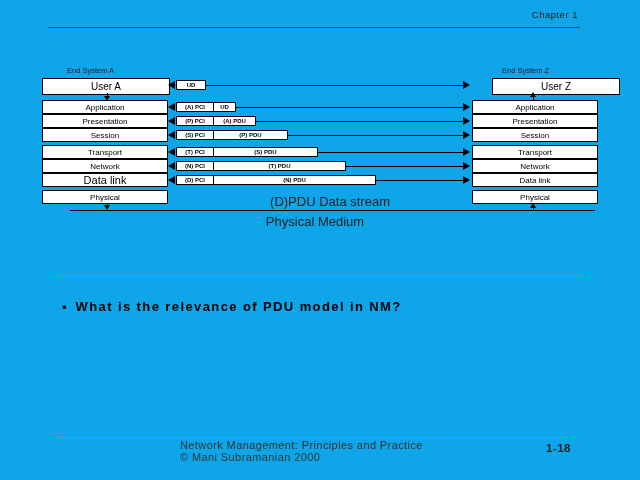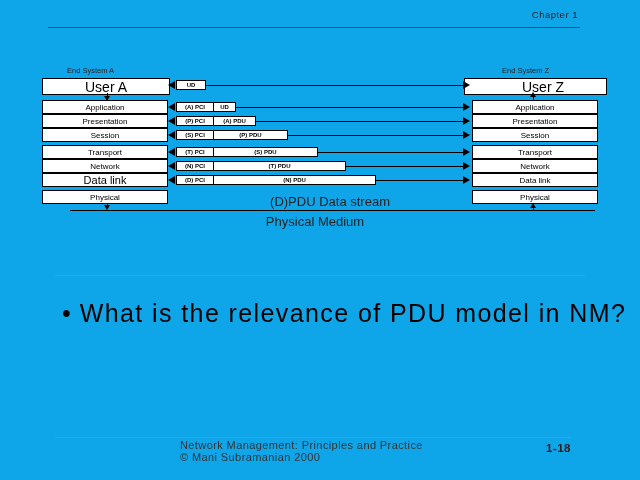--- a/index.html
+++ b/index.html
@@ -10,23 +10,23 @@
   .abs{position:absolute;}
   
   .chapter{top:9px;right:62px;font-size:9.5px;color:#222;letter-spacing:.5px;}
   .header-rule{top:27px;left:48px;width:532px;height:1px;background:#444;}
   .title{top:29px;left:56px;font-size:30px;font-weight:bold;letter-spacing:3px;white-space:nowrap;}
   
   .es-label{font-size:7.5px;color:#222;white-space:nowrap;}
   .esa{top:66px;left:67px;}
   .esz{top:66px;left:502px;}
   .userbox{top:78px;width:126px;height:15px;border:1px solid #000;background:#fff;
-    display:flex;align-items:center;justify-content:center;font-size:14px;}
+    display:flex;align-items:center;justify-content:center;font-size:10px;}
   .user-a{left:42px;}
-  .user-z{left:464px;padding-left:15px;}
+  .user-z{left:492px;}
   .layer-row{position:absolute;width:126px;height:14px;border:1px solid #000;background:#fff;
     display:flex;align-items:center;justify-content:center;font-size:8px;box-sizing:border-box;white-space:nowrap;}
   .layer-row.big{font-size:11px;}
   
   .pdu-box{position:absolute;height:10px;border:1px solid #000;background:#fff;display:flex;box-sizing:border-box;}
   .pdu-cell{font-size:6px;font-weight:bold;line-height:8px;text-align:center;overflow:hidden;white-space:nowrap;}
   .pdu-cell.pci{width:36px;border-right:1px solid #000;flex:none;}
   .pdu-cell.rest{flex:1;}
   .pdu-cell.only{flex:1;}
   .hline{position:absolute;height:1px;background:#000;}
@@ -35,21 +35,21 @@
   .vline{position:absolute;width:1px;background:#000;}
   .arr-down{position:absolute;width:0;height:0;border-left:3px solid transparent;border-right:3px solid transparent;border-top:5px solid #000;}
   .arr-up{position:absolute;width:0;height:0;border-left:3px solid transparent;border-right:3px solid transparent;border-bottom:5px solid #000;}
   .stream-label{top:194px;left:230px;width:160px;text-align:right;font-size:13px;color:#222;}
   .medium-line{top:210px;left:70px;width:525px;height:1px;background:#000;}
   .medium-label{top:214px;left:240px;width:150px;text-align:center;font-size:13px;color:#222;}
   .caption{top:231px;left:0;width:640px;text-align:center;font-size:10px;font-weight:bold;letter-spacing:.7px;}
   
   .notes-rule{top:275px;left:55px;width:530px;height:1px;background:#8a8a8a;}
   .notes-heading{top:278px;left:45px;font-size:19px;font-weight:bold;letter-spacing:1px;}
-  .bullet{top:299px;left:62px;font-size:25px;letter-spacing:1.4px;white-space:nowrap;}
+  .bullet{top:299px;left:62px;font-size:13px;letter-spacing:1.4px;white-space:nowrap;font-weight:bold;}
   .bullet .dot{margin-right:9px;letter-spacing:0;}
   
   .footer-rule{top:437px;left:55px;width:516px;height:1px;background:#8a8a8a;}
   .footer-text{top:439px;left:180px;font-size:11px;color:#333;letter-spacing:.4px;line-height:12px;}
   .page-num{top:442px;left:546px;font-size:11.5px;font-weight:bold;color:#222;letter-spacing:.5px;}
 </style>
 </head>
 <body>
 
 <div class="slide">

